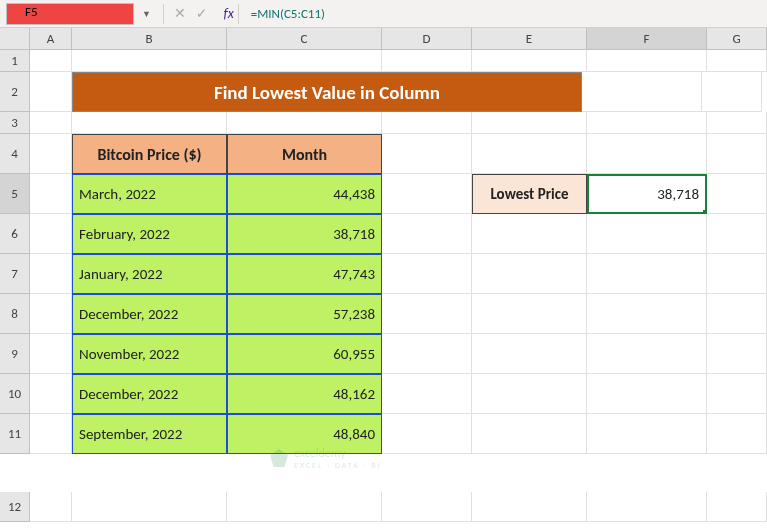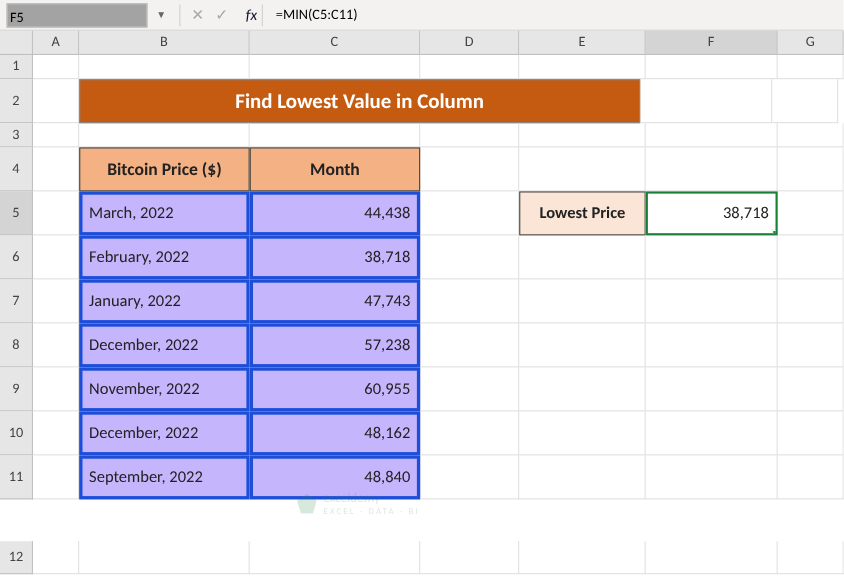--- a/index.html
+++ b/index.html
@@ -15,47 +15,47 @@
 .namebox-row {
   display: flex;
   align-items: center;
   height: 28px;
   border-bottom: 1px solid #d0d0d0;
   background: #f3f2f1;
 }
 .namebox {
   width: 128px;
   height: 22px;
-  background: #a3a3a3;
+  background: #ef4444;
   border: 1px solid #c0c0c0;
-  padding: 0 2px;
-  display: flex;
-  align-items: flex-end;
+  padding: 0 18px;
+  display: flex;
+  align-items: flex-start;
   margin-left: 6px;
   font-size: 13px;
 }
 .nb-drop {
   color: #666;
   font-size: 9px;
   margin: 0 8px;
 }
 .fx-controls {
   display: flex;
   align-items: center;
   gap: 10px;
   margin-left: 6px;
   color: #a9a9a9;
 }
 .fx-controls span { font-size: 14px; }
-.fx-label { font-style: italic; color: #0f172a; margin-left: 6px; }
+.fx-label { font-style: italic; color: #4c1d95; margin-left: 6px; }
 .formula-input {
   flex: 1;
   padding: 0 8px;
   font-size: 13px;
-  color: #000000;
+  color: #0f766e;
 }
 .divider-v {
   width: 1px;
   height: 20px;
   background: #d0d0d0;
   margin: 0 4px;
 }
 .grid-area {
   position: relative;
 }
@@ -124,22 +124,22 @@
   border: 1px solid #888;
 }
 .th-cell {
   background: #F4B183;
   font-weight: bold;
   font-size: 16px;
   justify-content: center;
   border: 1px solid #444;
 }
 .data-cell {
-  border: 3px solid #1d4ed8;
-  background: #c4b5fd;
+  border: 1px solid #1d4ed8;
+  background: #bef264;
 }
 .data-cell.num { justify-content: flex-end; }
 .label-cell {
   background: #FBE5D6;
   font-weight: bold;
   border: 1px solid #444;
   justify-content: center;
 }
 .result-cell {
   border: 2px solid #1a7f37;

